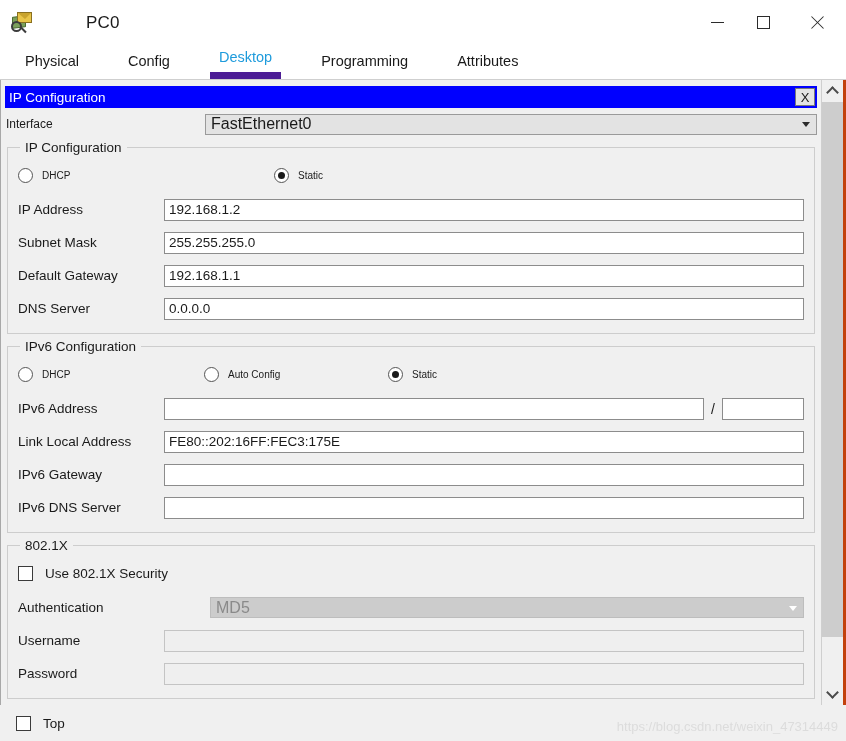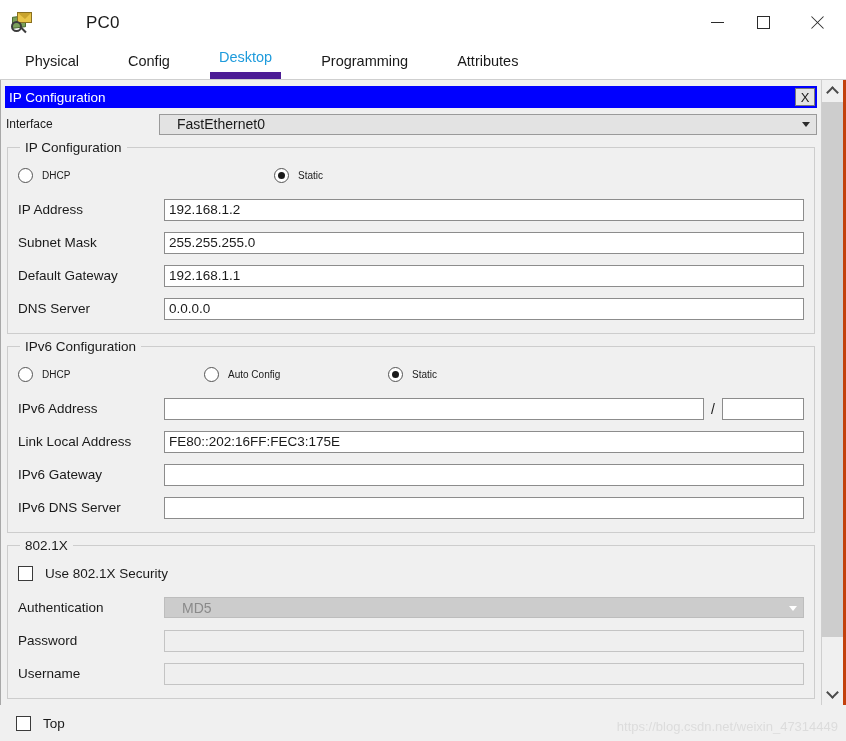--- a/index.html
+++ b/index.html
@@ -170,25 +170,26 @@
     color: #1a1a1a;
     padding-left: 1px;
   }
   .combo {
     flex: 1 1 auto;
     height: 21px;
     background: #e3e3e3;
     border: 1px solid #9a9a9a;
     display: flex;
     align-items: center;
-    padding-left: 17px;
-    font-size: 14px;
-    color: #1a1a1a;
-    position: relative;
-    cursor: default;
+    padding-left: 5px;
+    font-size: 16px;
+    color: #1a1a1a;
+    position: relative;
+    cursor: default;
+    margin-left: 46px;
   }
   .combo .arrow {
     position: absolute; right: 6px; top: 50%;
     margin-top: -2px;
     width: 0; height: 0;
     border-left: 4px solid transparent;
     border-right: 4px solid transparent;
     border-top: 5px solid #2b2b2b;
   }
 
@@ -503,26 +504,26 @@
 
       <div class="row">
         <span class="row-label">Authentication</span>
         <div class="combo disabled">
           <span>MD5</span>
           <span class="arrow"></span>
         </div>
       </div>
 
       <div class="row">
+        <span class="row-label">Username</span>
+        <div class="input disabled"></div>
+      </div>
+
+      <div class="row">
         <span class="row-label">Password</span>
-        <div class="input disabled"></div>
-      </div>
-
-      <div class="row">
-        <span class="row-label">Username</span>
         <div class="input disabled"></div>
       </div>
     </div>
 
   </div>
 
   <div class="scrollbar">
     <div class="sb-btn up">
         <span class="chev"></span>
       </div>

